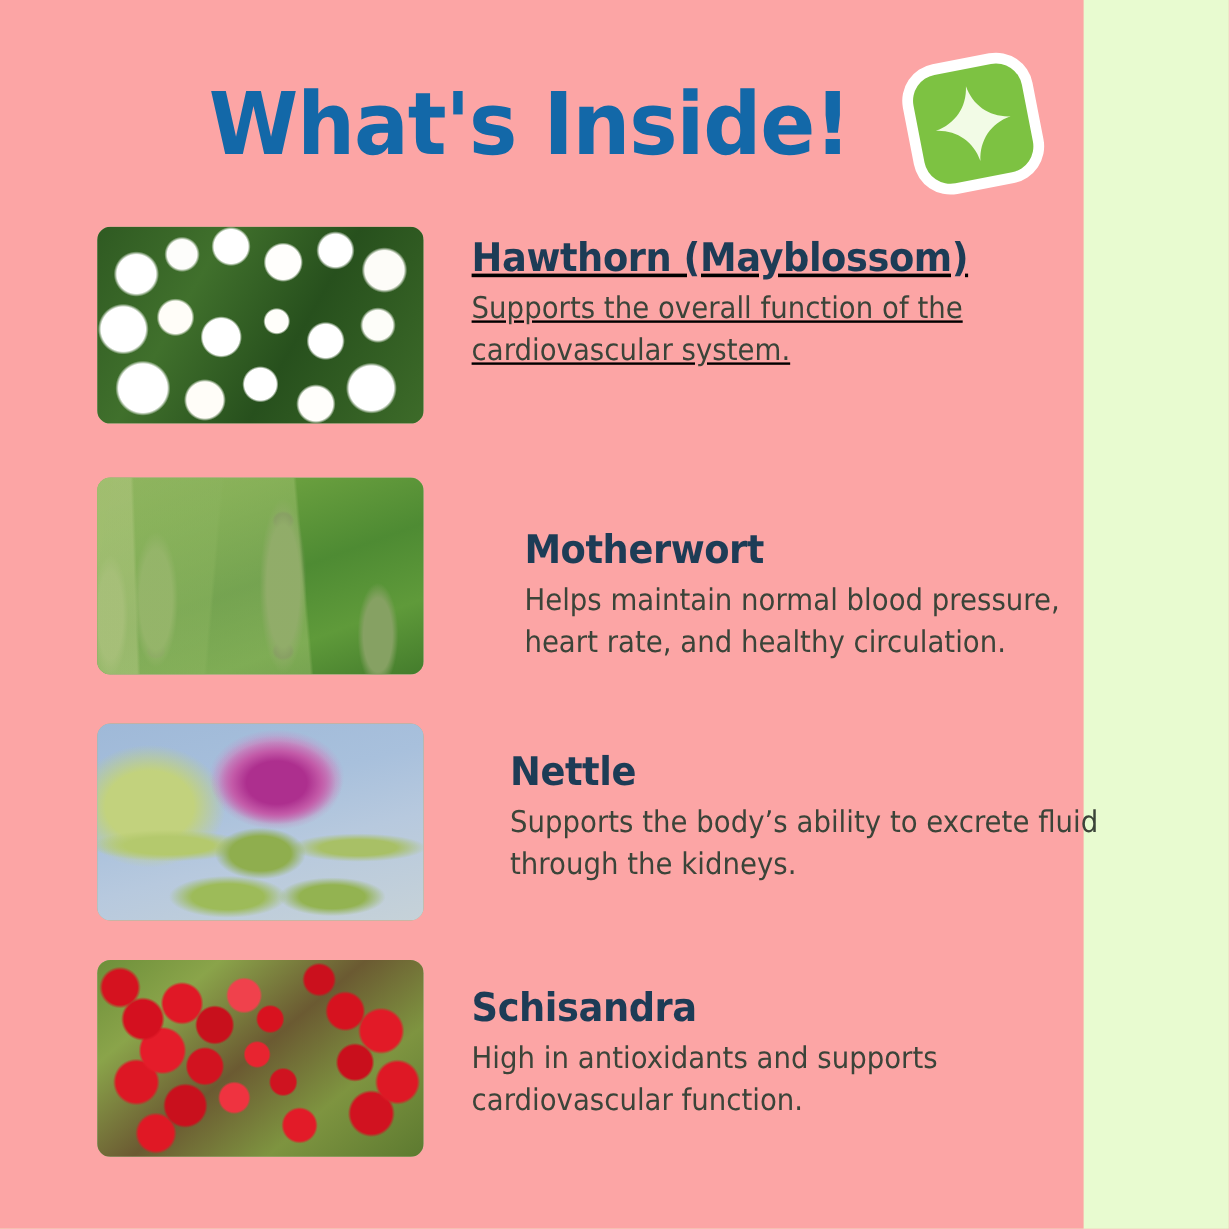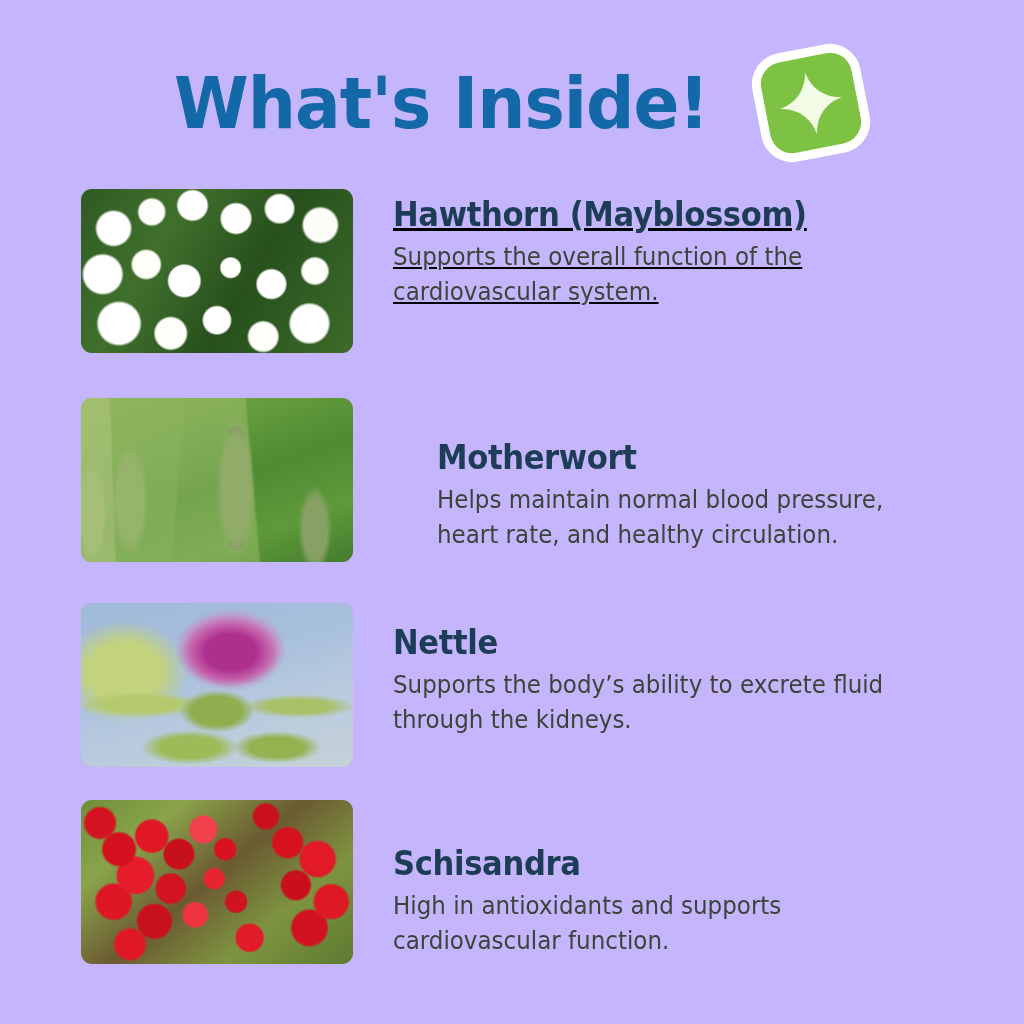--- a/index.html
+++ b/index.html
@@ -9,23 +9,23 @@
   body {
     width: 1024px;
     height: 1024px;
     background: #e8fbd0;
     font-family: "DejaVu Sans", sans-serif;
     overflow: hidden;
   }
 
   .page {
     position: relative;
-    width: 1024px;
+    width: 903px;
     height: 1024px;
-    background: #c4b5fd;
+    background: #fca5a5;
   }
 
   
   .header {
     position: absolute;
     left: 0;
     top: 38px;
     width: 1024px;
     height: 130px;
     display: flex;
@@ -132,22 +132,22 @@
     color: #3b4439;
     line-height: 1.42;
     transform: scaleX(0.92);
     transform-origin: left top;
     margin: 0;
   }
 
   
   .item-0 .text-col { top: 8px; text-decoration: underline; }
   .item-1 .text-col { top: 42px; margin-left: 44px; }
-  .item-2 .text-col { top: 22px; }
-  .item-3 .text-col { top: 22px; margin-top: 24px; }
+  .item-2 .text-col { top: 22px; margin-left: 32px; }
+  .item-3 .text-col { top: 22px; }
 
   
   .art-hawthorn {
     background:
       radial-gradient(circle at 12% 24%, #ffffff 0 6%, rgba(255,255,255,0) 7%),
       radial-gradient(circle at 26% 14%, #fdfdfb 0 5%, rgba(255,255,255,0) 6%),
       radial-gradient(circle at 41% 10%, #ffffff 0 6.5%, rgba(255,255,255,0) 7.5%),
       radial-gradient(circle at 57% 18%, #fffefc 0 7%, rgba(255,255,255,0) 8%),
       radial-gradient(circle at 73% 12%, #ffffff 0 5.5%, rgba(255,255,255,0) 6.5%),
       radial-gradient(circle at 88% 22%, #fdfcf8 0 6%, rgba(255,255,255,0) 7%),

